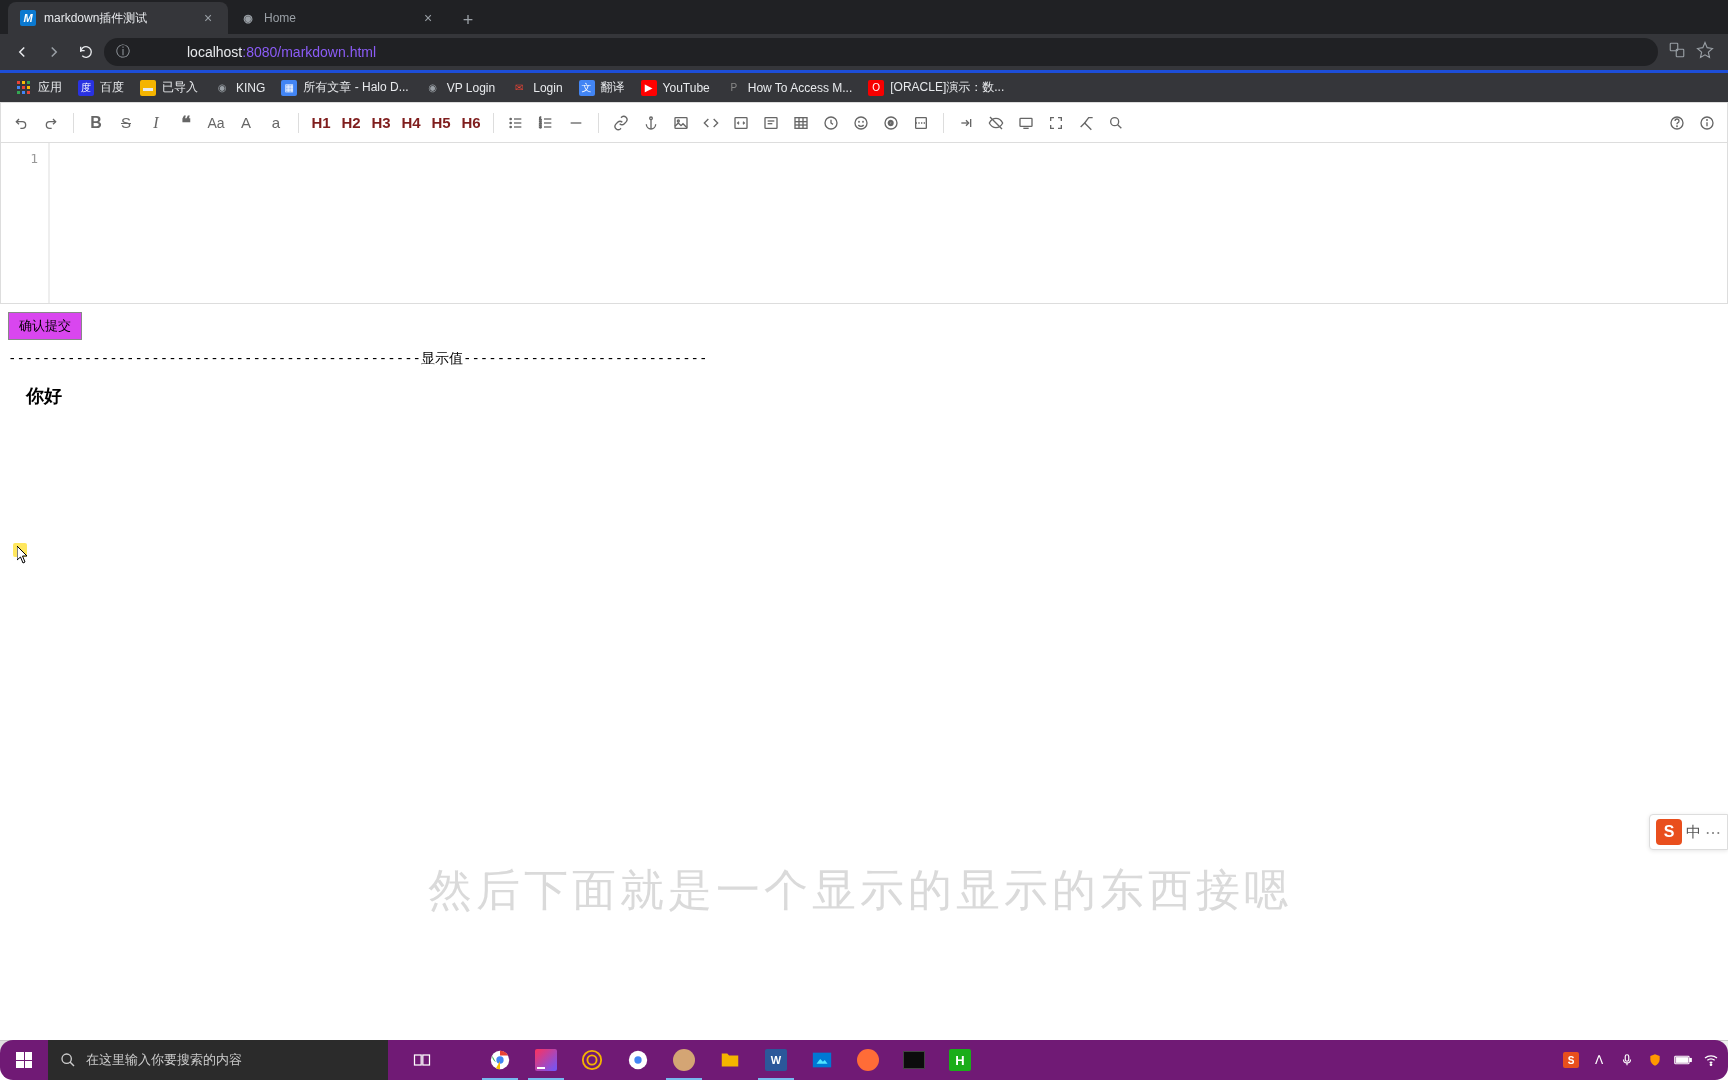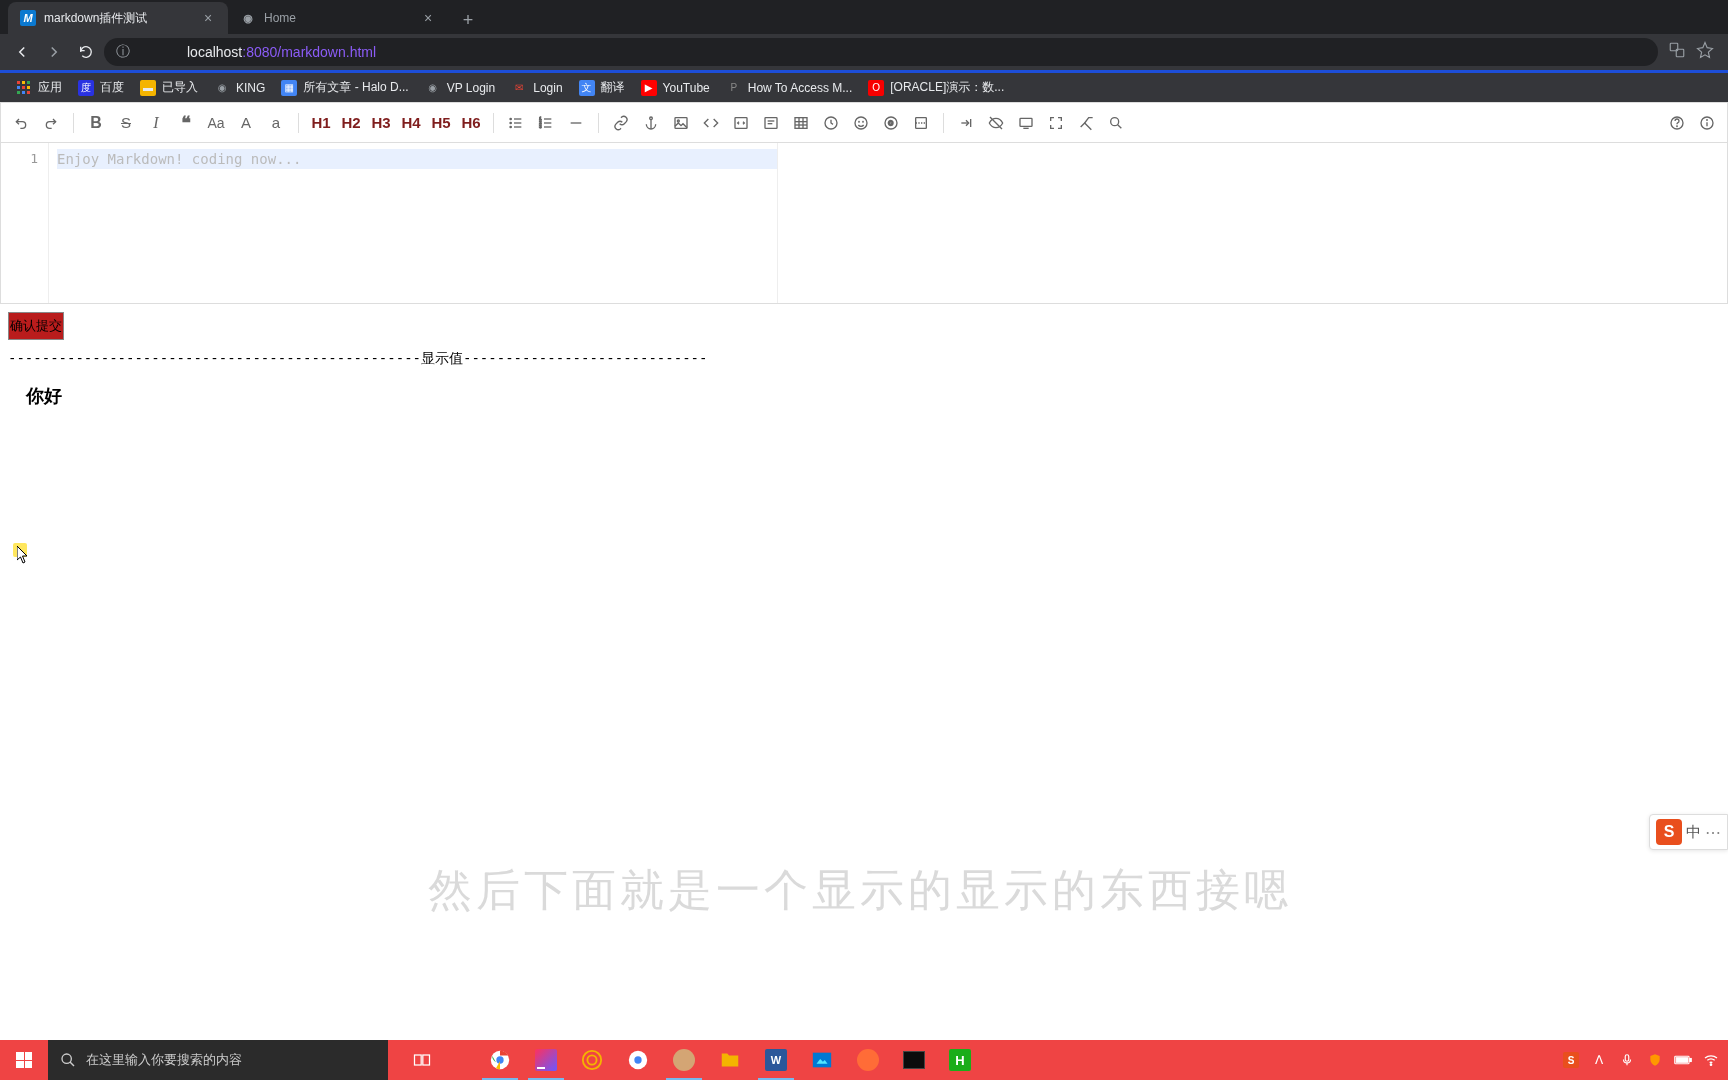--- a/index.html
+++ b/index.html
@@ -38,36 +38,36 @@
 .tb-btn.h { font-weight: bold; font-size: 15px; color: #7f1d1d; }
 .tb-sep { width: 1px; height: 20px; background: #ddd; margin: 0 6px; }
 .tb-group-right { margin-left: auto; display: flex; align-items: center; gap: 2px; }
 
 .editor-body { display: flex; height: 160px; }
 .gutter { width: 48px; background: #fff; text-align: right; padding: 8px 10px 0 0; font-family: Consolas, monospace; font-size: 13px; color: #999; border-right: 1px solid #eee; }
 .code-area { flex: 1; padding: 6px 0 0 8px; font-family: Consolas, monospace; font-size: 14px; color: #bbb; position: relative; max-width: 728px; }
 .code-line { padding: 2px 0; background: #e8f0fe; min-height: 20px; }
 .preview-area { flex: 1; border-left: 1px solid #eee; }
 
-.submit-btn { margin: 8px; padding: 4px 1px; font-size: 13px; border: 1px solid #888; background: #b91c1c; cursor: pointer; font-family: inherit; }
+.submit-btn { margin: 8px; padding: 4px 10px; font-size: 13px; border: 1px solid #888; background: #d946ef; cursor: pointer; font-family: inherit; }
 .divider-line { font-family: monospace; font-size: 14px; padding: 2px 8px; white-space: pre; color: #000; }
 .display-heading { font-size: 18px; font-weight: bold; padding: 14px 8px 8px 26px; font-family: Liberation Mono, monospace; }
 
 .subtitle-overlay { position: absolute; left: 0; right: 8px; bottom: 120px; text-align: center; font-size: 44px; color: rgba(150,150,150,0.35); pointer-events: none; letter-spacing: 4px; }
 
 
 .ime-float { position: absolute; right: 0; bottom: 190px; display: flex; align-items: center; gap: 4px; background: #fff; border: 1px solid #ddd; border-radius: 4px 0 0 4px; padding: 4px 6px; box-shadow: 0 1px 4px rgba(0,0,0,0.1); }
 .ime-float .sogou { width: 26px; height: 26px; background: #e94f1d; color: #fff; border-radius: 4px; display: inline-flex; align-items: center; justify-content: center; font-weight: bold; font-size: 16px; }
 .ime-float .cn { font-size: 15px; color: #555; }
 
 .hscroll { height: 17px; background: #f1f1f1; border-top: 1px solid #ccc; position: relative; }
 .hscroll .thumb-left { position: absolute; left: 0; width: 17px; height: 100%; background: #e1e1e1; display: flex; align-items: center; justify-content: center; color: #666; font-size: 10px; }
 
 
-.taskbar { position: absolute; bottom: 0; left: 0; right: 0; height: 40px; background: #ef4444; display: flex; align-items: center; }
+.taskbar { position: absolute; bottom: 0; left: 0; right: 0; height: 40px; background: #701a75; display: flex; align-items: center; border-radius: 13px; }
 .start { width: 48px; height: 40px; display: flex; align-items: center; justify-content: center; cursor: pointer; }
 .win-logo { width: 16px; height: 16px; display: grid; grid-template-columns: 1fr 1fr; grid-template-rows: 1fr 1fr; gap: 1px; }
 .win-logo span { background: #fff; }
 .search-box { display: flex; align-items: center; width: 340px; height: 40px; background: #2b2b2b; color: #ccc; font-size: 13px; padding: 0 12px; gap: 10px; }
 .task-icons { display: flex; align-items: center; height: 100%; margin-left: 12px; gap: 2px; }
 .task-icon { width: 44px; height: 40px; display: flex; align-items: center; justify-content: center; cursor: pointer; position: relative; }
 .task-icon.active::after { content: ""; position: absolute; bottom: 0; left: 4px; right: 4px; height: 2px; background: #76b9ed; }
 .tray { margin-left: auto; display: flex; align-items: center; gap: 10px; padding: 0 8px; color: #fff; font-size: 12px; }
 .tray .tic { width: 18px; height: 18px; display: inline-flex; align-items: center; justify-content: center; }
 
@@ -372,23 +372,20 @@
               <circle cx="12" cy="7.5" r="0.5" fill="currentColor"></circle>
             </svg>
           </div>
       </div>
     </div>
 
     <div class="editor-body">
       <div class="gutter">
         <div>1</div>
       </div>
-      <div class="code-area">
-        <div class="code-line">Enjoy Markdown! coding now...</div>
-      </div>
       <div class="preview-area"></div>
     </div>
   </div>
 
   <button class="submit-btn">确认提交</button>
   <div class="divider-line">-------------------------------------------------显示值-----------------------------</div>
   <div class="display-heading">你好</div>
 
   <div class="cursor-highlight"></div>
   <svg class="cursor-arrow" width="12" height="18" viewBox="0 0 12 18">

